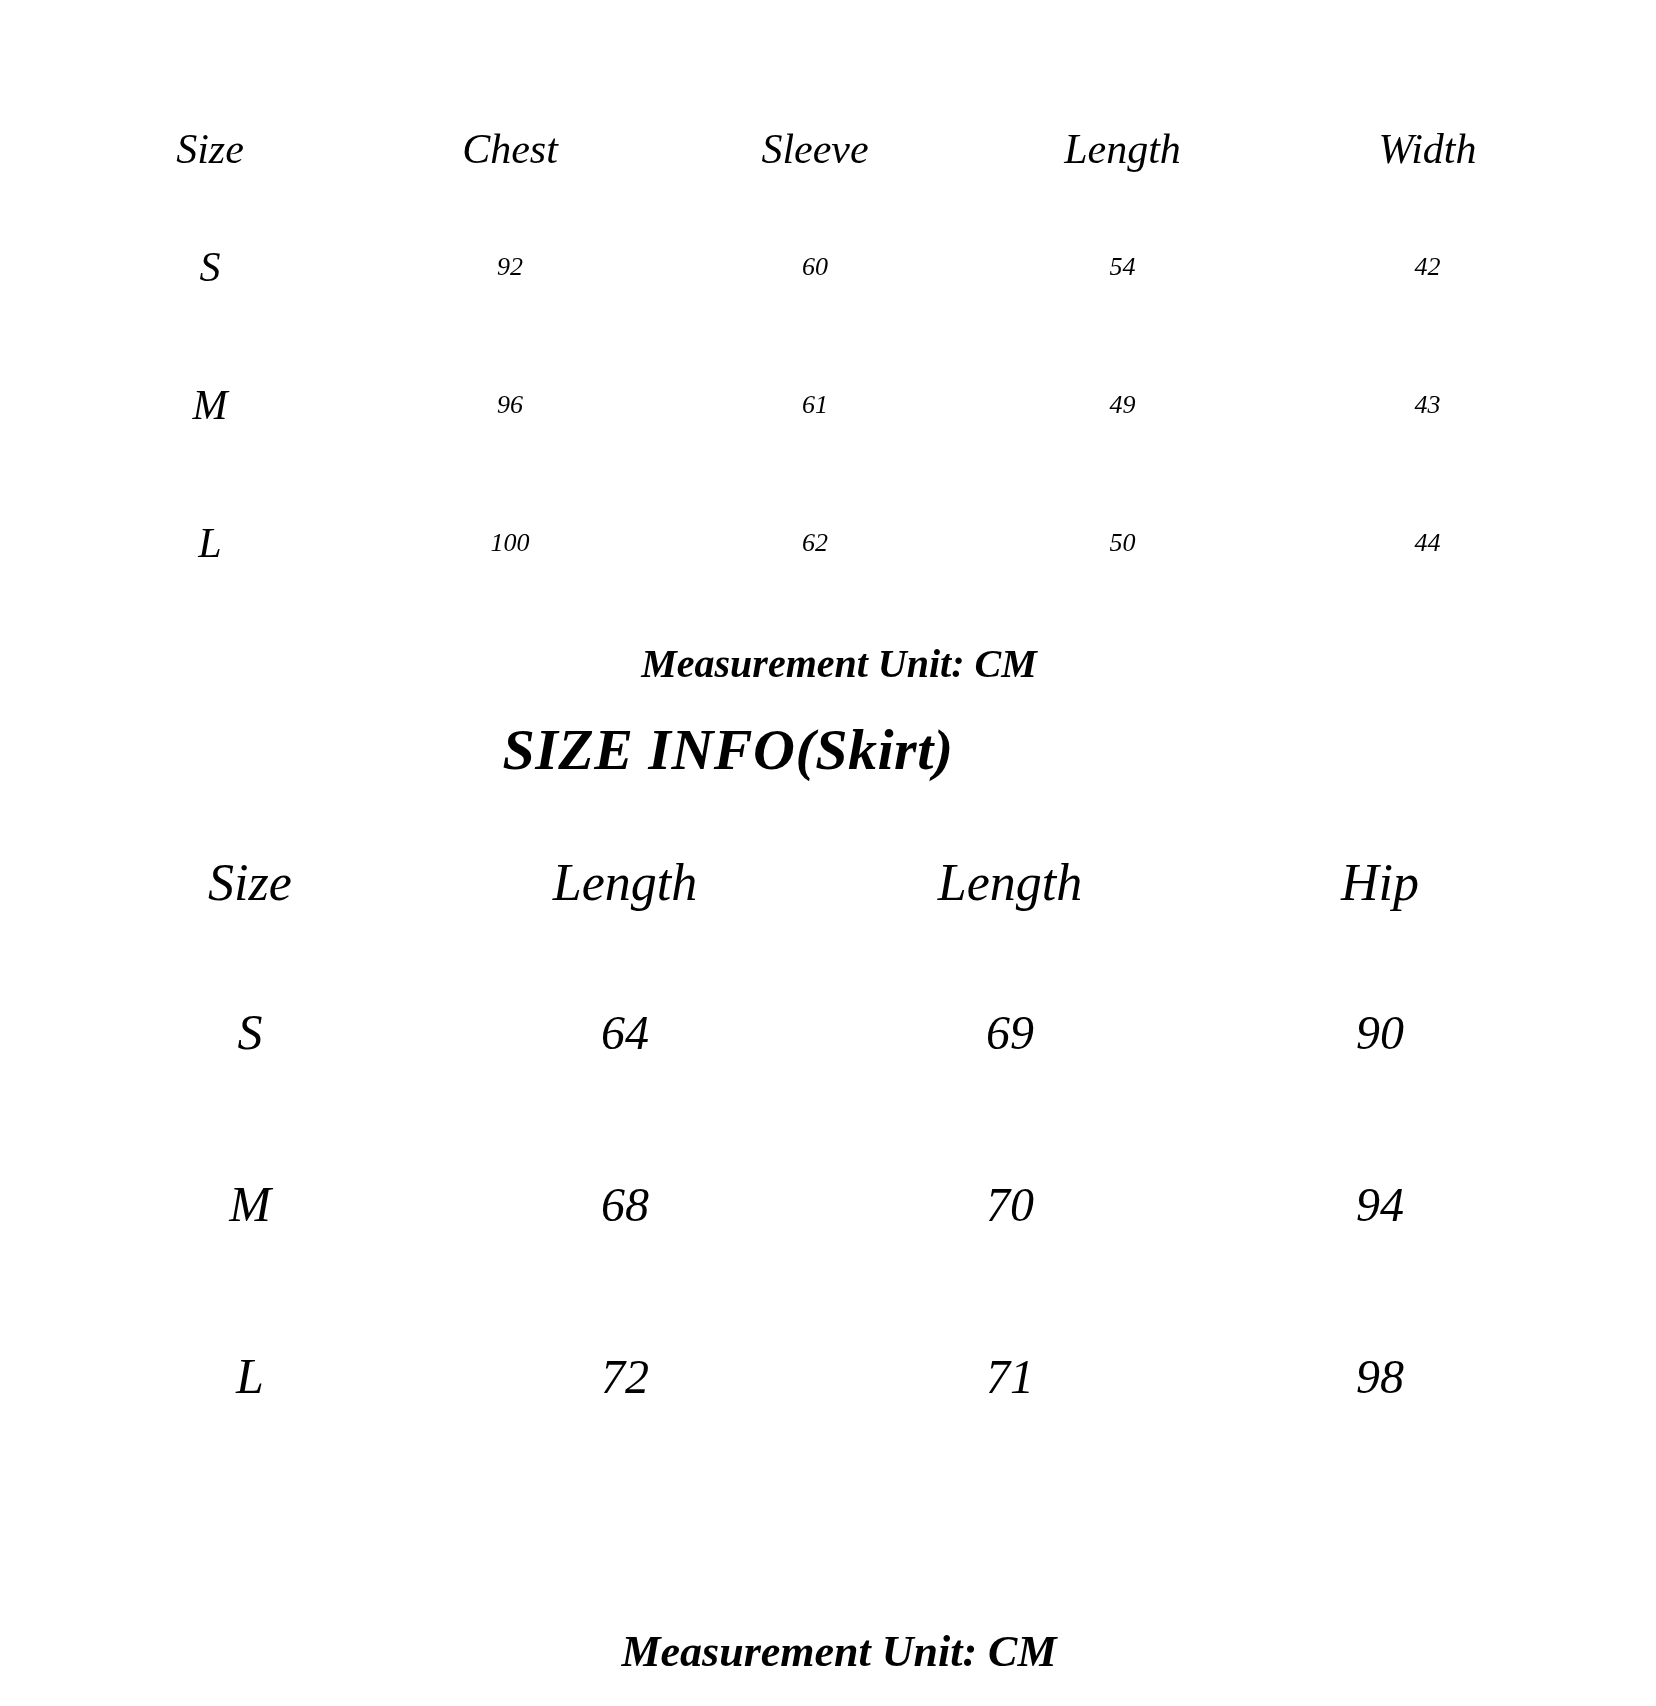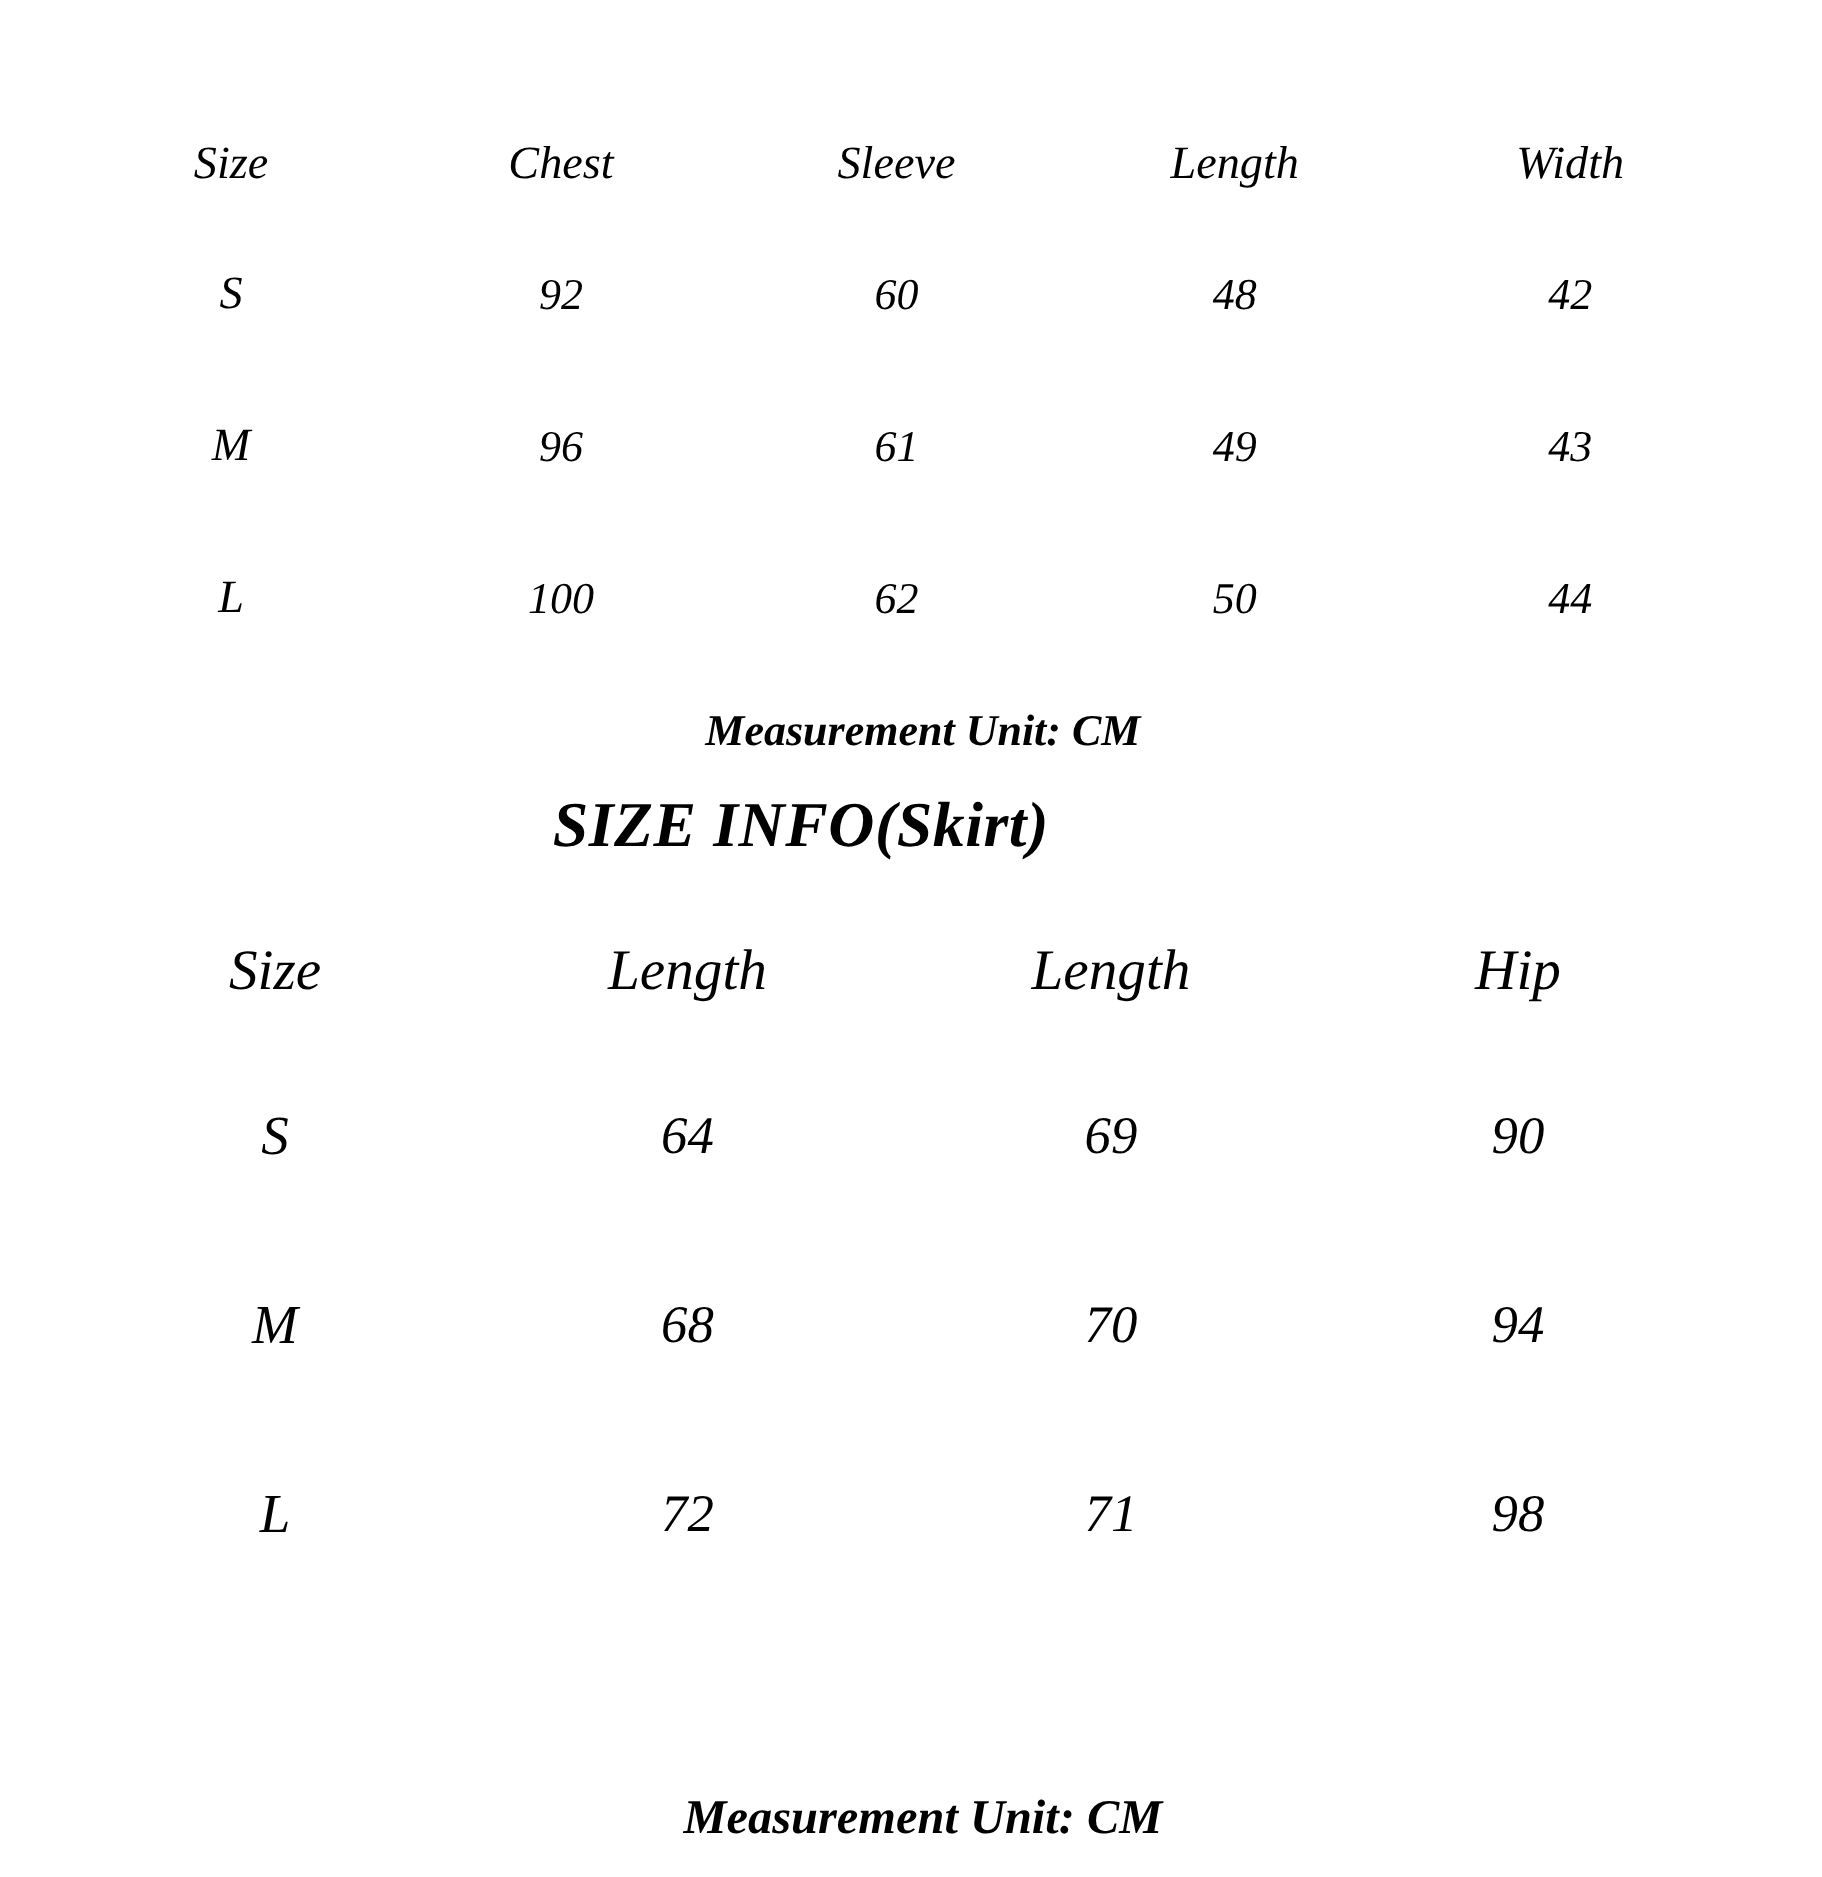--- a/index.html
+++ b/index.html
@@ -70,21 +70,21 @@
   #tops-table col.c-size   { width: 300px; }
   #tops-table col.c-chest  { width: 300px; }
   #tops-table col.c-sleeve { width: 310px; }
   #tops-table col.c-length { width: 305px; }
   #tops-table col.c-width  { width: 305px; }
   #tops-table th {
     font-size: 42px;
     height: 98px;
   }
   #tops-table td {
-    font-size: 40px;
+    font-size: 26px;
     height: 138px;
   }
   #tops-table td.size-cell {
     font-size: 42px;
   }
 
   
   #skirt-table {
     position: absolute;
     top: 818px;
@@ -151,21 +151,21 @@
         <th>Sleeve</th>
         <th>Length</th>
         <th>Width</th>
       </tr>
     </thead>
     <tbody>
       <tr>
         <td class="size-cell">S</td>
         <td>92</td>
         <td>60</td>
-        <td>48</td>
+        <td>54</td>
         <td>42</td>
       </tr>
       <tr>
         <td class="size-cell">M</td>
         <td>96</td>
         <td>61</td>
         <td>49</td>
         <td>43</td>
       </tr>
       <tr>

